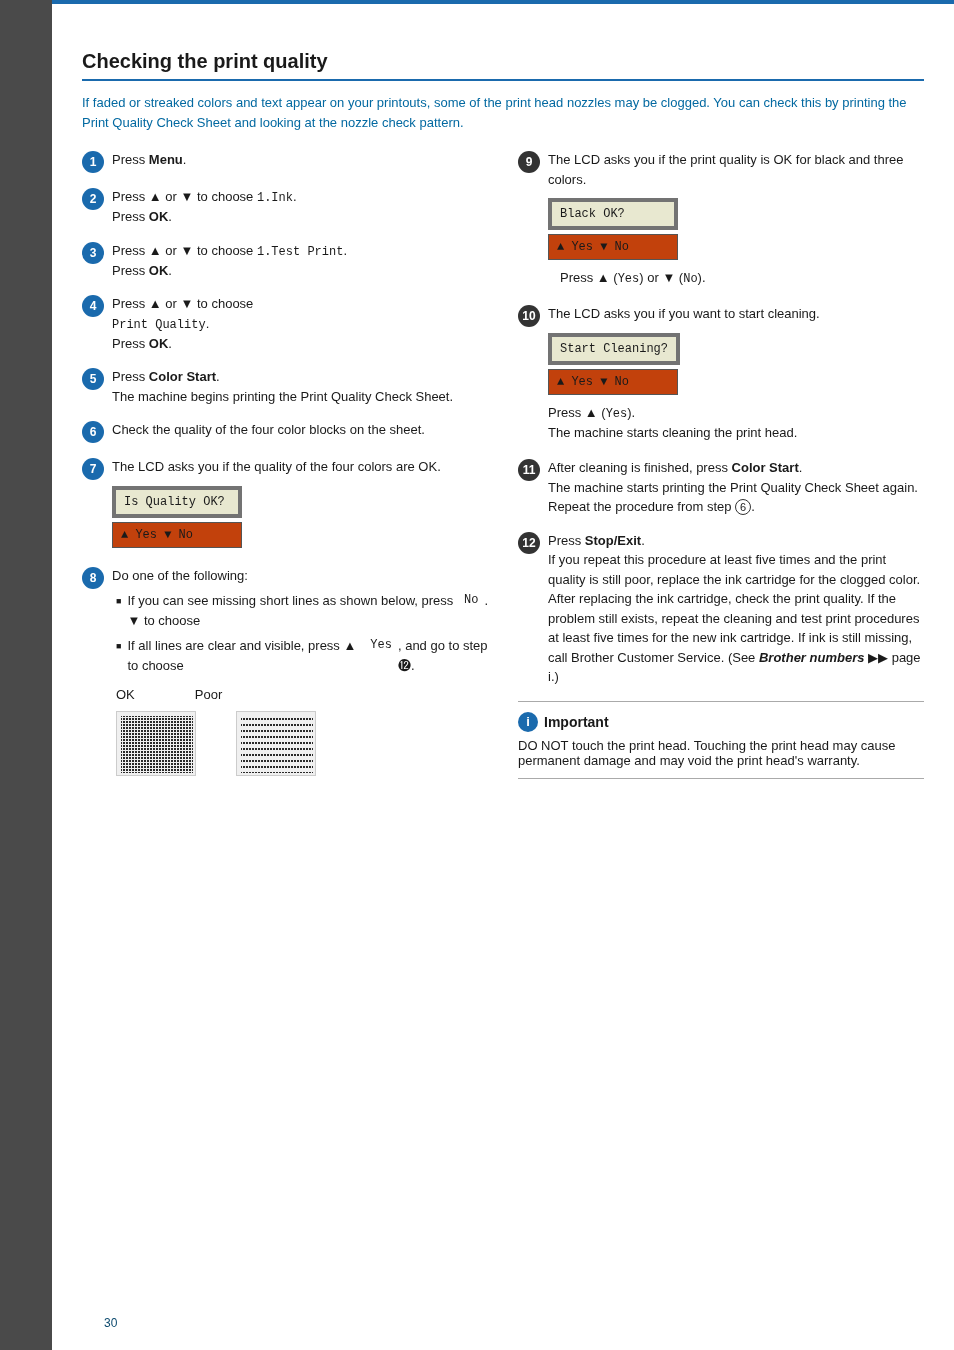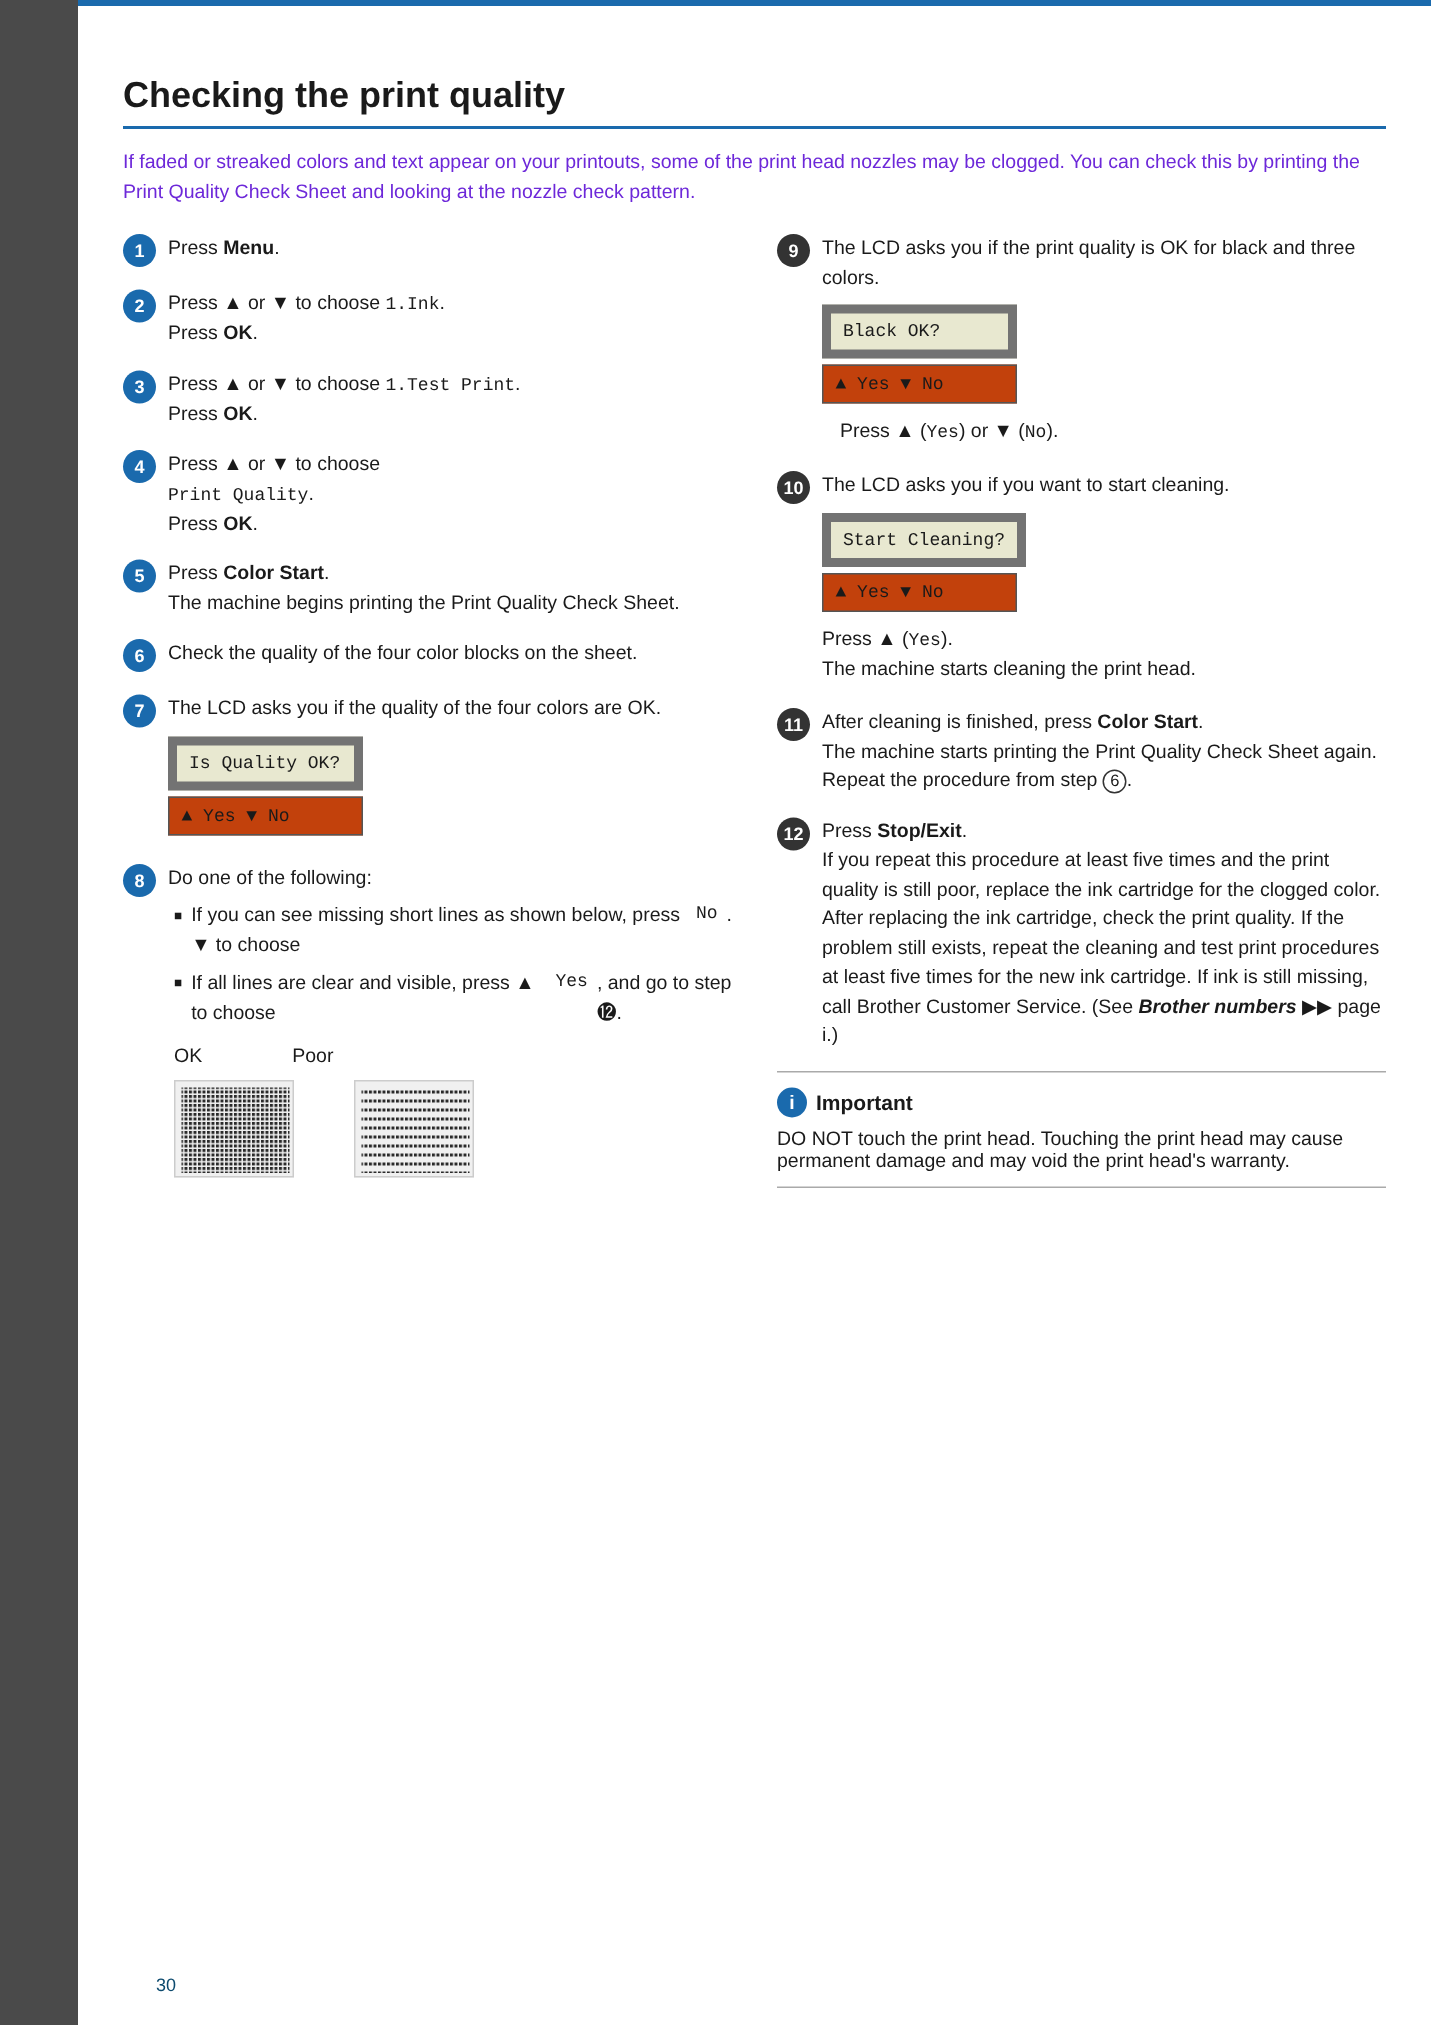--- a/index.html
+++ b/index.html
@@ -38,35 +38,35 @@
     }
 
     .page-layout {
       display: grid;
       grid-template-columns: 1fr 1fr;
       gap: 0 30px;
       margin-top: 10px;
     }
 
     .section-title {
-      font-size: 24px;
+      font-size: 20px;
       font-weight: bold;
       color: #1a1a1a;
       grid-column: 1 / 3;
       padding-bottom: 6px;
       border-bottom: 2px solid #1a6aad;
       margin-bottom: 12px;
     }
 
     .intro-text {
       grid-column: 1 / 3;
       font-size: 13px;
       line-height: 1.5;
       margin-bottom: 18px;
-      color: #6d28d9;
+      color: #0369a1;
     }
 
     
     .left-col {
       border-right: 0px;
     }
 
     .right-col {
     }
 
@@ -97,21 +97,21 @@
     .step-body {
       flex: 1;
       line-height: 1.5;
       font-size: 13px;
     }
 
     .step-body .bold { font-weight: bold; }
     .step-body .mono { font-family: 'Courier New', monospace; font-size: 12px; }
 
     .lcd-box {
-      border: 6px solid #737373;
+      border: 4px solid #737373;
       background: #e8e8d0;
       font-family: 'Courier New', monospace;
       font-size: 12px;
       padding: 3px 8px;
       display: inline-block;
       margin: 4px 0 2px 0;
       min-width: 130px;
     }
 
     .lcd-button-box {

